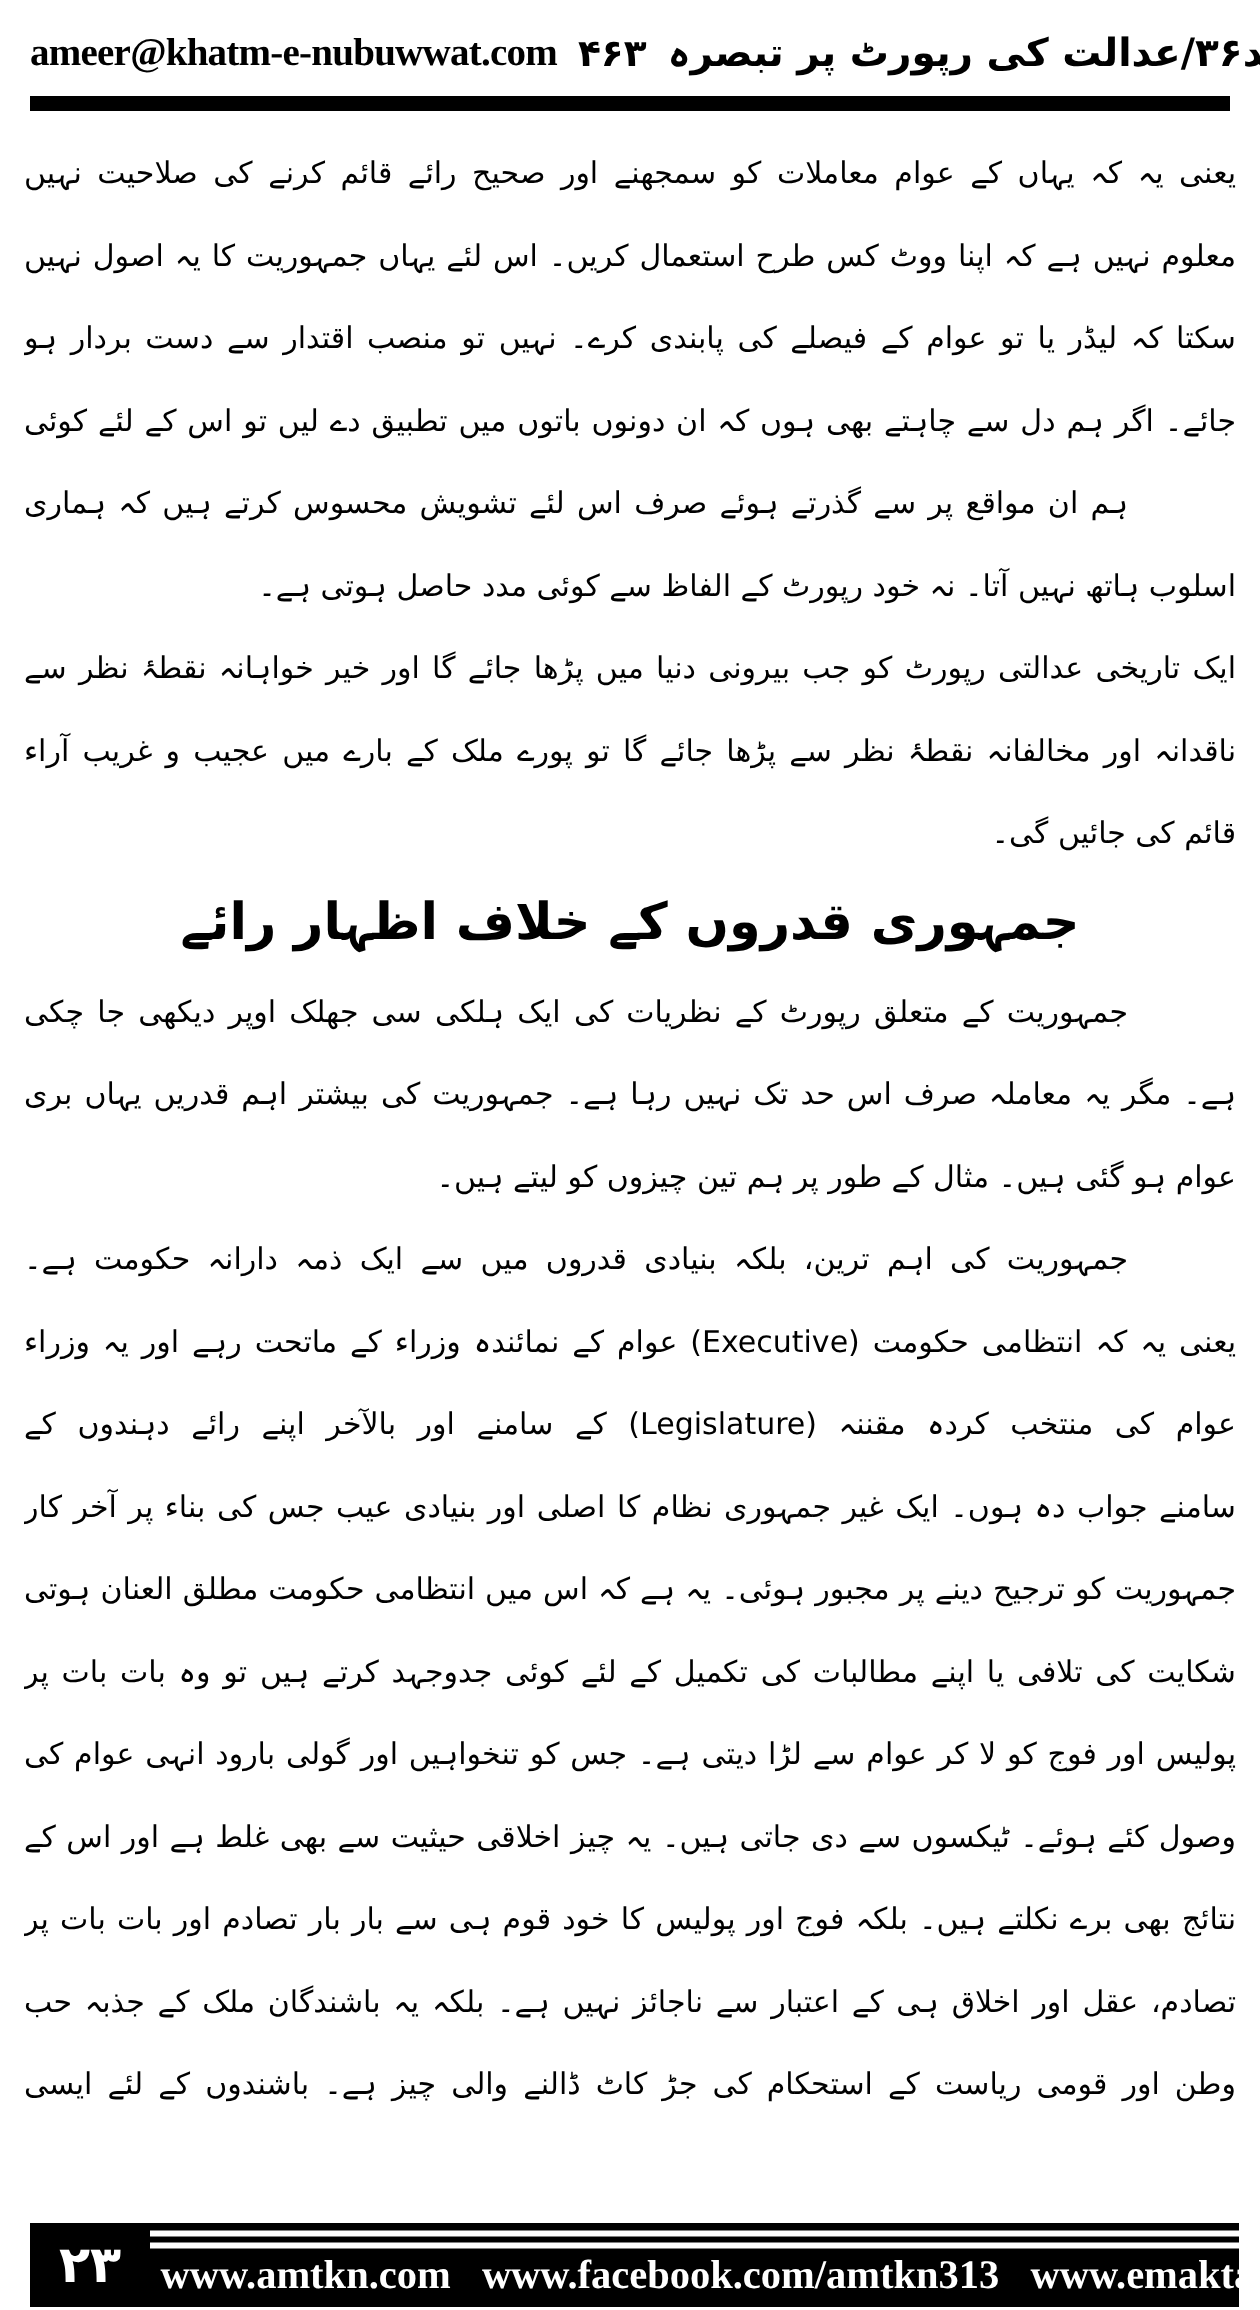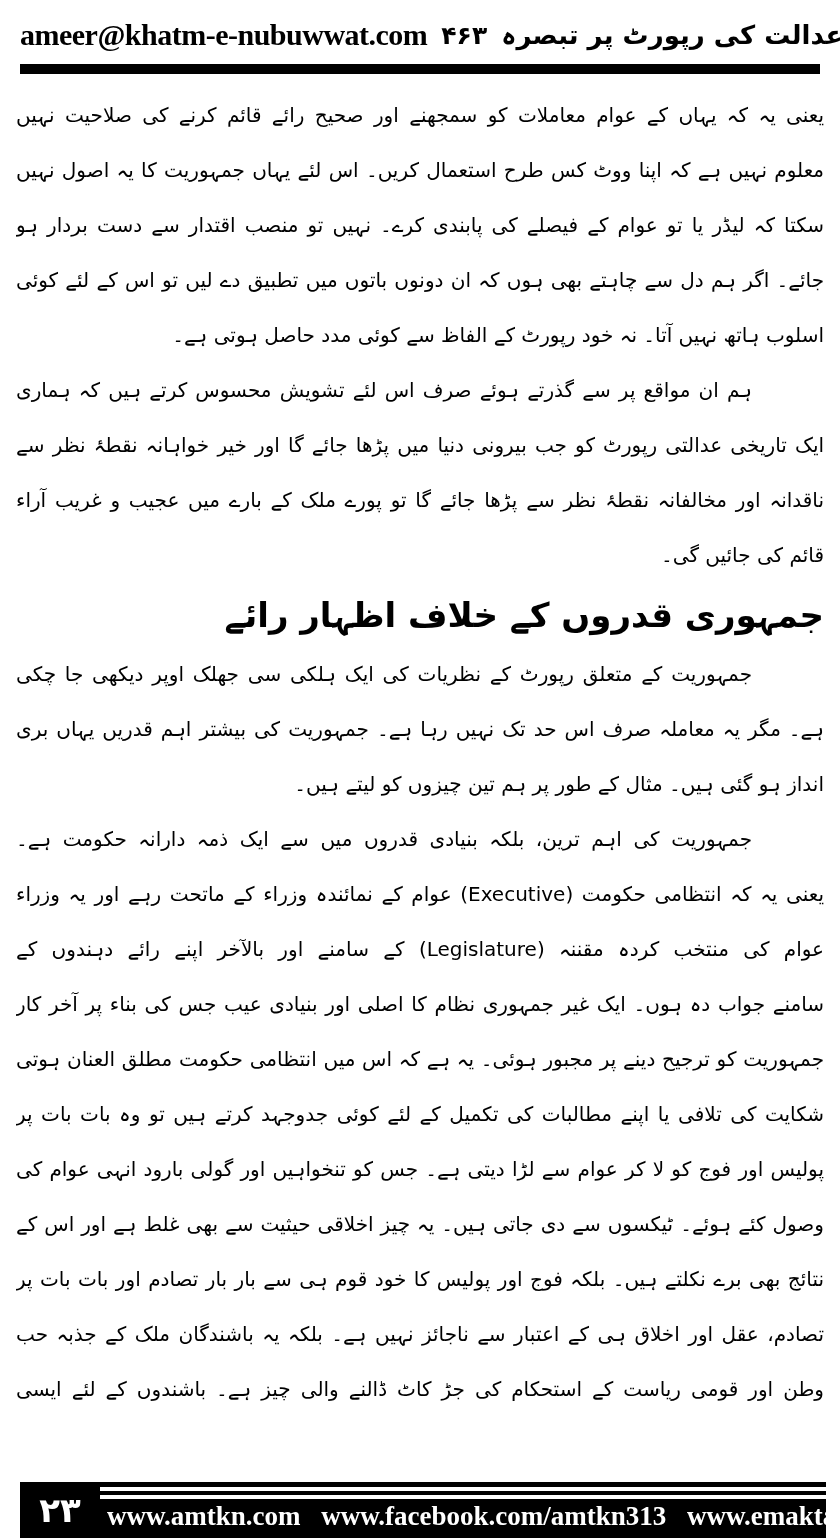--- a/index.html
+++ b/index.html
@@ -12,21 +12,21 @@
     overflow:hidden;
     margin:0 auto;
   }
   
   .header{
     position:absolute;top:10px;left:20px;right:18px;height:50px;
     display:flex;align-items:center;justify-content:space-between;
   }
   .header .email{
     font-family:"Liberation Serif","DejaVu Serif",serif;
-    font-weight:bold;font-size:30px;letter-spacing:-0.5px;
+    font-weight:bold;font-size:26px;letter-spacing:-0.5px;
     white-space:nowrap;
   }
   .header .hpage{
     font-weight:bold;font-size:25px;
     padding:0 14px;white-space:nowrap;
     direction:rtl;
   }
   .header .htitle{
     direction:rtl;font-size:26px;font-weight:bold;
     white-space:nowrap;text-align:right;flex:1;
@@ -49,21 +49,21 @@
     text-align:justify;text-align-last:justify;
   }
   .line.open{
     white-space:normal;
     text-align:justify;text-align-last:justify;
     padding-right:72px;
   }
   .line.close{white-space:nowrap;text-align:right;}
   .line.heading{
     font-size:34px;font-weight:bold;height:64px;line-height:64px;
-    text-align:right;white-space:nowrap;
+    text-align:center;white-space:nowrap;
   }
   
   .footer{
     position:absolute;left:20px;right:14px;top:1482px;height:56px;
     background:#000;display:flex;
   }
   .pagebox{
     width:80px;flex:0 0 80px;
     display:flex;align-items:center;justify-content:center;
     color:#fff;font-size:34px;font-weight:bold;direction:rtl;
@@ -93,29 +93,29 @@
     <span class="htitle">احتساب جلد۳۶/عدالت کی رپورٹ پر تبصرہ</span>
   </div>
 
   <div class="rule"></div>
 
   <div class="body">
       <div class="line flush">یعنی یہ کہ یہاں کے عوام معاملات کو سمجھنے اور صحیح رائے قائم کرنے کی صلاحیت نہیں رکھتے۔ انہیں</div>
       <div class="line flush">معلوم نہیں ہے کہ اپنا ووٹ کس طرح استعمال کریں۔ اس لئے یہاں جمہوریت کا یہ اصول نہیں چل</div>
       <div class="line flush">سکتا کہ لیڈر یا تو عوام کے فیصلے کی پابندی کرے۔ نہیں تو منصب اقتدار سے دست بردار ہو</div>
       <div class="line flush">جائے۔ اگر ہم دل سے چاہتے بھی ہوں کہ ان دونوں باتوں میں تطبیق دے لیں تو اس کے لئے کوئی</div>
+      <div class="line open">ہم ان مواقع پر سے گذرتے ہوئے صرف اس لئے تشویش محسوس کرتے ہیں کہ ہماری</div>
       <div class="line close">اسلوب ہاتھ نہیں آتا۔ نہ خود رپورٹ کے الفاظ سے کوئی مدد حاصل ہوتی ہے۔</div>
-      <div class="line open">ہم ان مواقع پر سے گذرتے ہوئے صرف اس لئے تشویش محسوس کرتے ہیں کہ ہماری</div>
       <div class="line flush">ایک تاریخی عدالتی رپورٹ کو جب بیرونی دنیا میں پڑھا جائے گا اور خیر خواہانہ نقطۂ نظر سے نہیں بلکہ</div>
       <div class="line flush">ناقدانہ اور مخالفانہ نقطۂ نظر سے پڑھا جائے گا تو پورے ملک کے بارے میں عجیب و غریب آراء</div>
       <div class="line close">قائم کی جائیں گی۔</div>
       <div class="line heading">جمہوری قدروں کے خلاف اظہار رائے</div>
       <div class="line open">جمہوریت کے متعلق رپورٹ کے نظریات کی ایک ہلکی سی جھلک اوپر دیکھی جا چکی</div>
       <div class="line flush">ہے۔ مگر یہ معاملہ صرف اس حد تک نہیں رہا ہے۔ جمہوریت کی بیشتر اہم قدریں یہاں بری طرح</div>
-      <div class="line close">انداز ہو گئی ہیں۔ مثال کے طور پر ہم تین چیزوں کو لیتے ہیں۔</div>
+      <div class="line close">عوام ہو گئی ہیں۔ مثال کے طور پر ہم تین چیزوں کو لیتے ہیں۔</div>
       <div class="line open">جمہوریت کی اہم ترین، بلکہ بنیادی قدروں میں سے ایک ذمہ دارانہ حکومت ہے۔</div>
       <div class="line flush">یعنی یہ کہ انتظامی حکومت (Executive) عوام کے نمائندہ وزراء کے ماتحت رہے اور یہ وزراء</div>
       <div class="line flush">عوام کی منتخب کردہ مقننہ (Legislature) کے سامنے اور بالآخر اپنے رائے دہندوں کے</div>
       <div class="line flush">سامنے جواب دہ ہوں۔ ایک غیر جمہوری نظام کا اصلی اور بنیادی عیب جس کی بناء پر آخر کار دنیا</div>
       <div class="line flush">جمہوریت کو ترجیح دینے پر مجبور ہوئی۔ یہ ہے کہ اس میں انتظامی حکومت مطلق العنان ہوتی ہے۔</div>
       <div class="line flush">شکایت کی تلافی یا اپنے مطالبات کی تکمیل کے لئے کوئی جدوجہد کرتے ہیں تو وہ بات بات پر اسی</div>
       <div class="line flush">پولیس اور فوج کو لا کر عوام سے لڑا دیتی ہے۔ جس کو تنخواہیں اور گولی بارود انہی عوام کی جیب سے</div>
       <div class="line flush">وصول کئے ہوئے۔ ٹیکسوں سے دی جاتی ہیں۔ یہ چیز اخلاقی حیثیت سے بھی غلط ہے اور اس کے</div>
       <div class="line flush">نتائج بھی برے نکلتے ہیں۔ بلکہ فوج اور پولیس کا خود قوم ہی سے بار بار تصادم اور بات بات پر</div>
       <div class="line flush">تصادم، عقل اور اخلاق ہی کے اعتبار سے ناجائز نہیں ہے۔ بلکہ یہ باشندگان ملک کے جذبہ حب</div>

